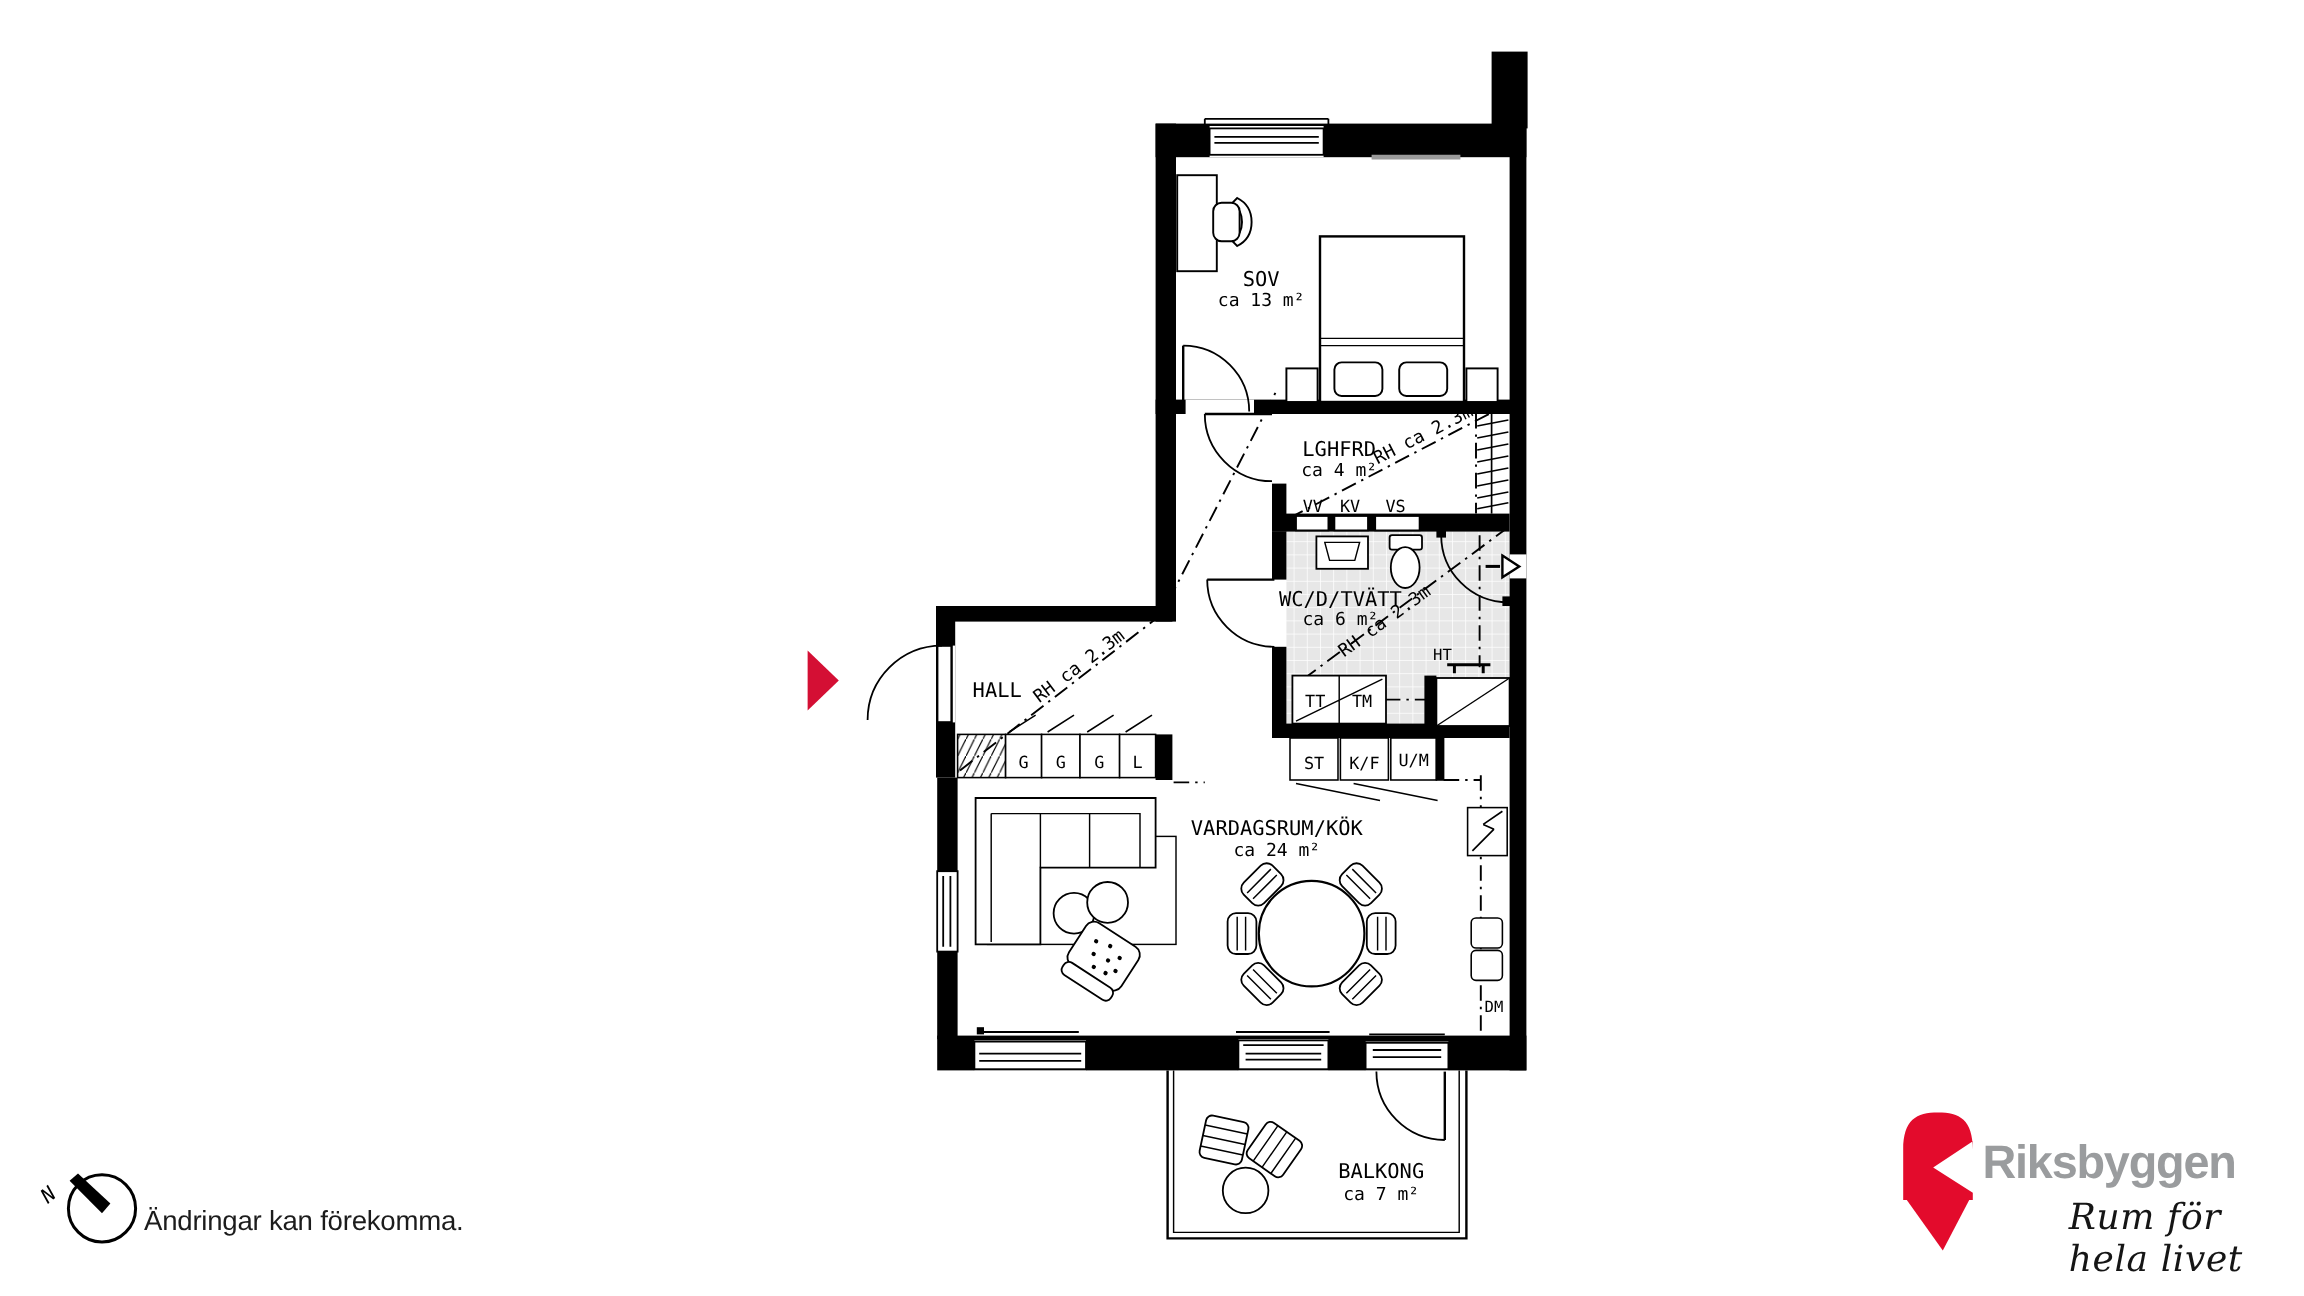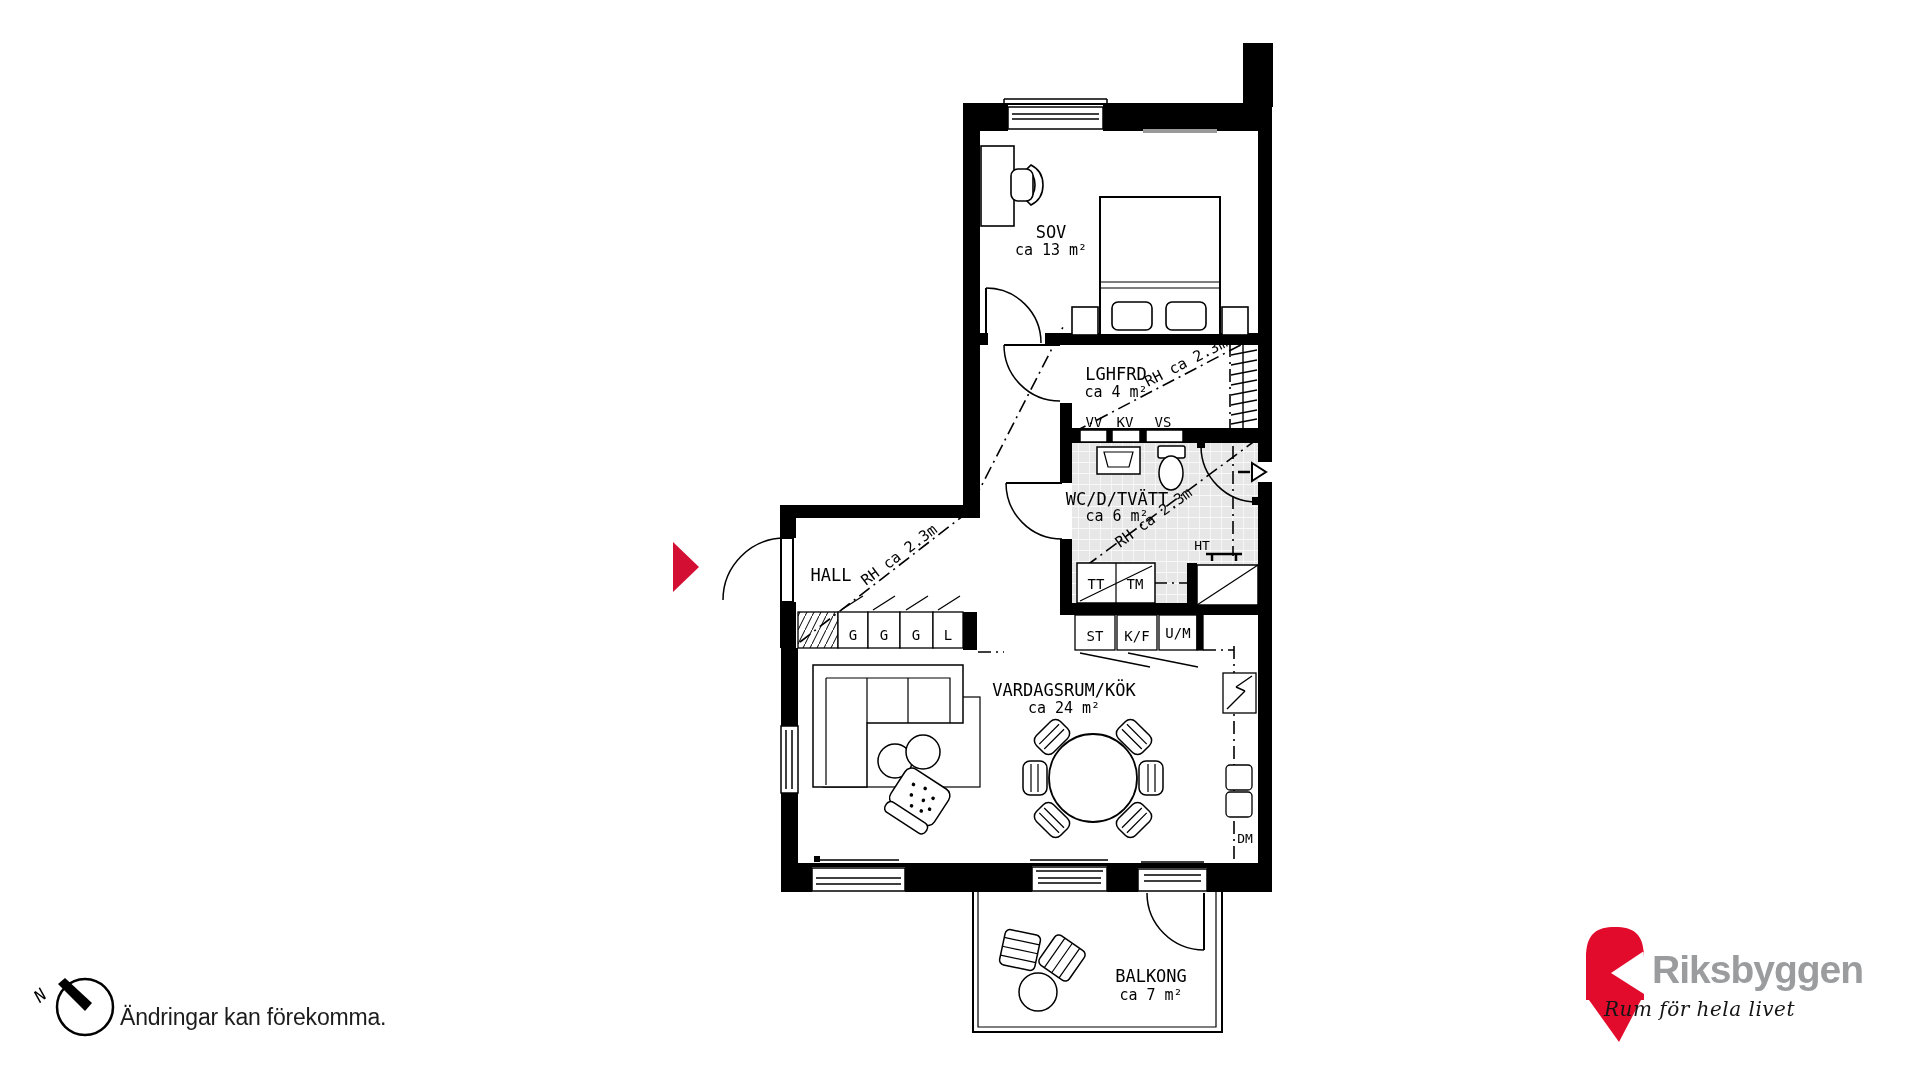--- a/index.html
+++ b/index.html
@@ -7,21 +7,21 @@
          font-family:"Liberation Sans",sans-serif;}
   svg.plan{position:absolute;left:0;top:0;}
   svg text{font-family:"DejaVu Sans Mono",monospace;fill:#000;}
   .roomname{font-size:17px;letter-spacing:0px;}
   .roomarea{font-size:15px;}
   .small{font-size:14px;}
   .tiny{font-size:13px;}
   .rh{font-size:15px;}
   .brand-word{position:absolute;left:1652px;top:948px;font-size:39px;font-weight:bold;
               color:#9a9c9e;letter-spacing:-1px;font-family:"Liberation Sans",sans-serif;}
-  .brand-tag{position:absolute;left:1604px;top:997px;font-size:20px;color:#151515;
+  .brand-tag{position:absolute;left:1724px;top:997px;font-size:30px;color:#151515;
              font-style:italic;font-family:"DejaVu Serif",serif;letter-spacing:0.5px;}
   .disclaimer{position:absolute;left:120px;top:1004px;font-size:23px;color:#1c1c1c;
               letter-spacing:-0.2px;font-family:"Liberation Sans",sans-serif;}
 </style>
 </head>
 <body>
 
 <div class="stage">
 
 <svg class="plan" width="1920" height="1080" viewBox="0 0 1920 1080">

